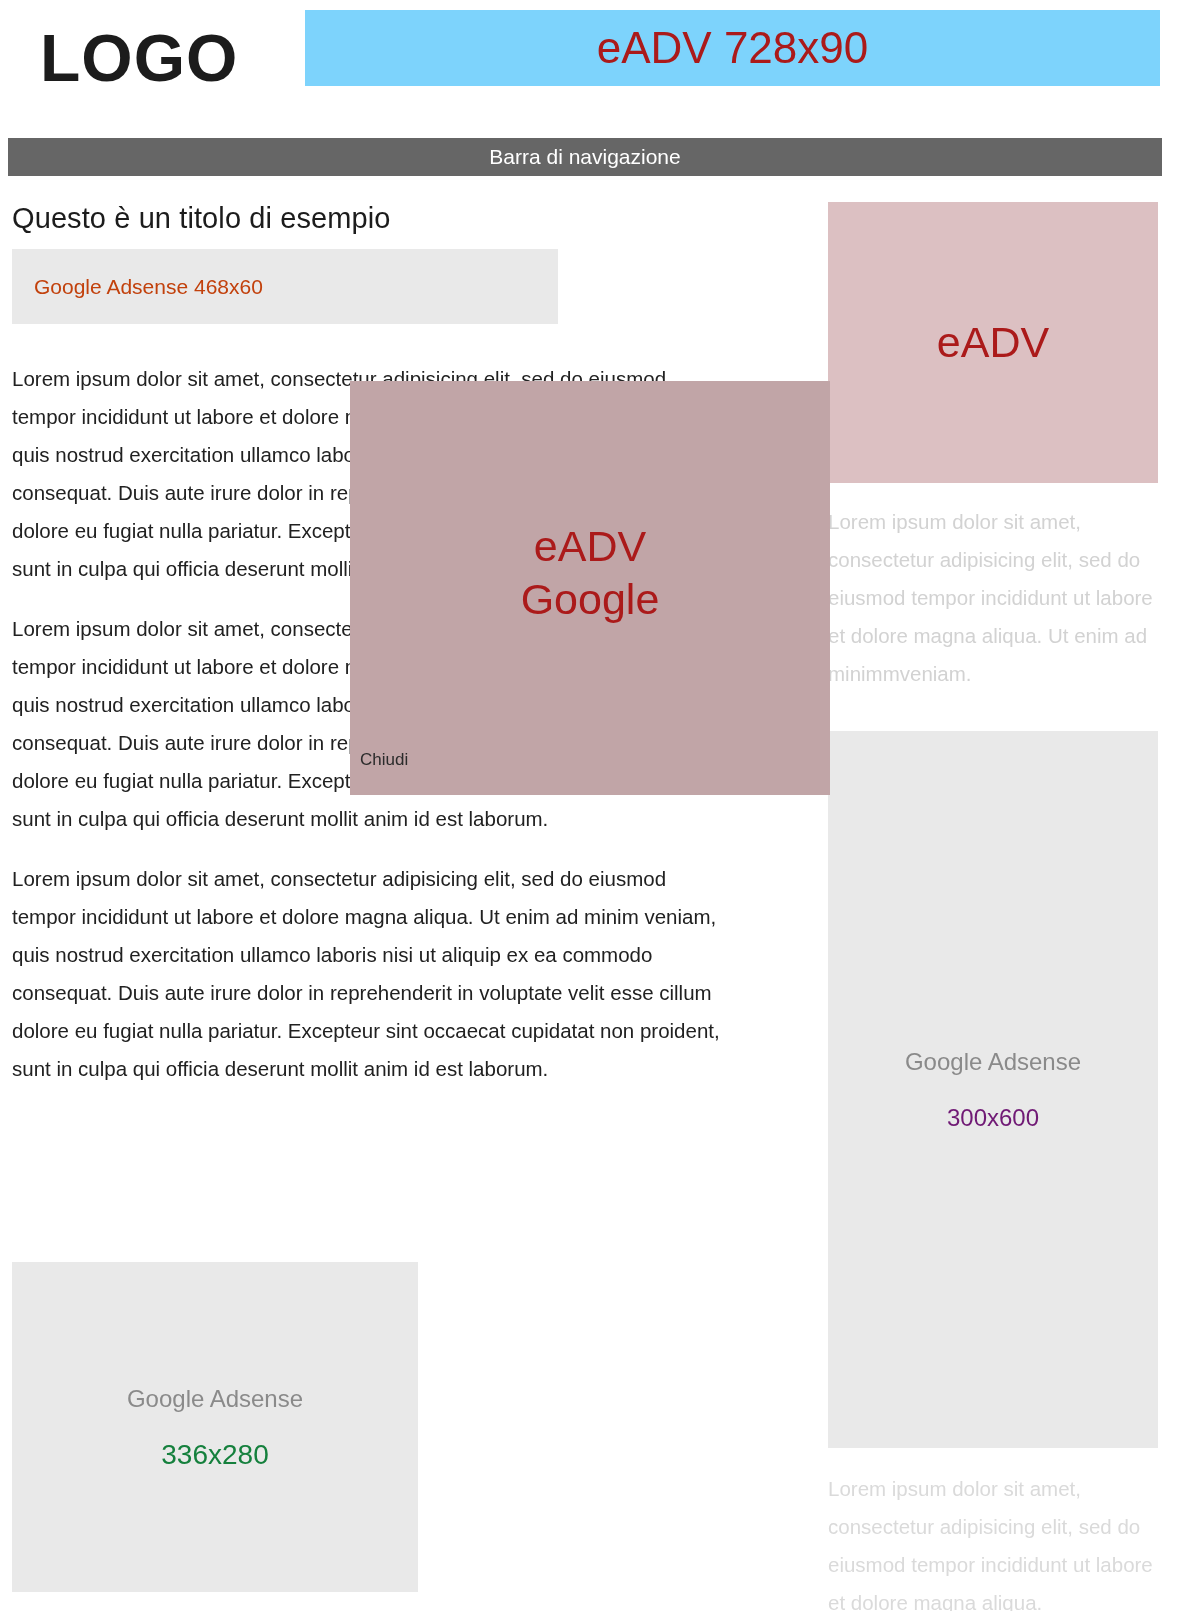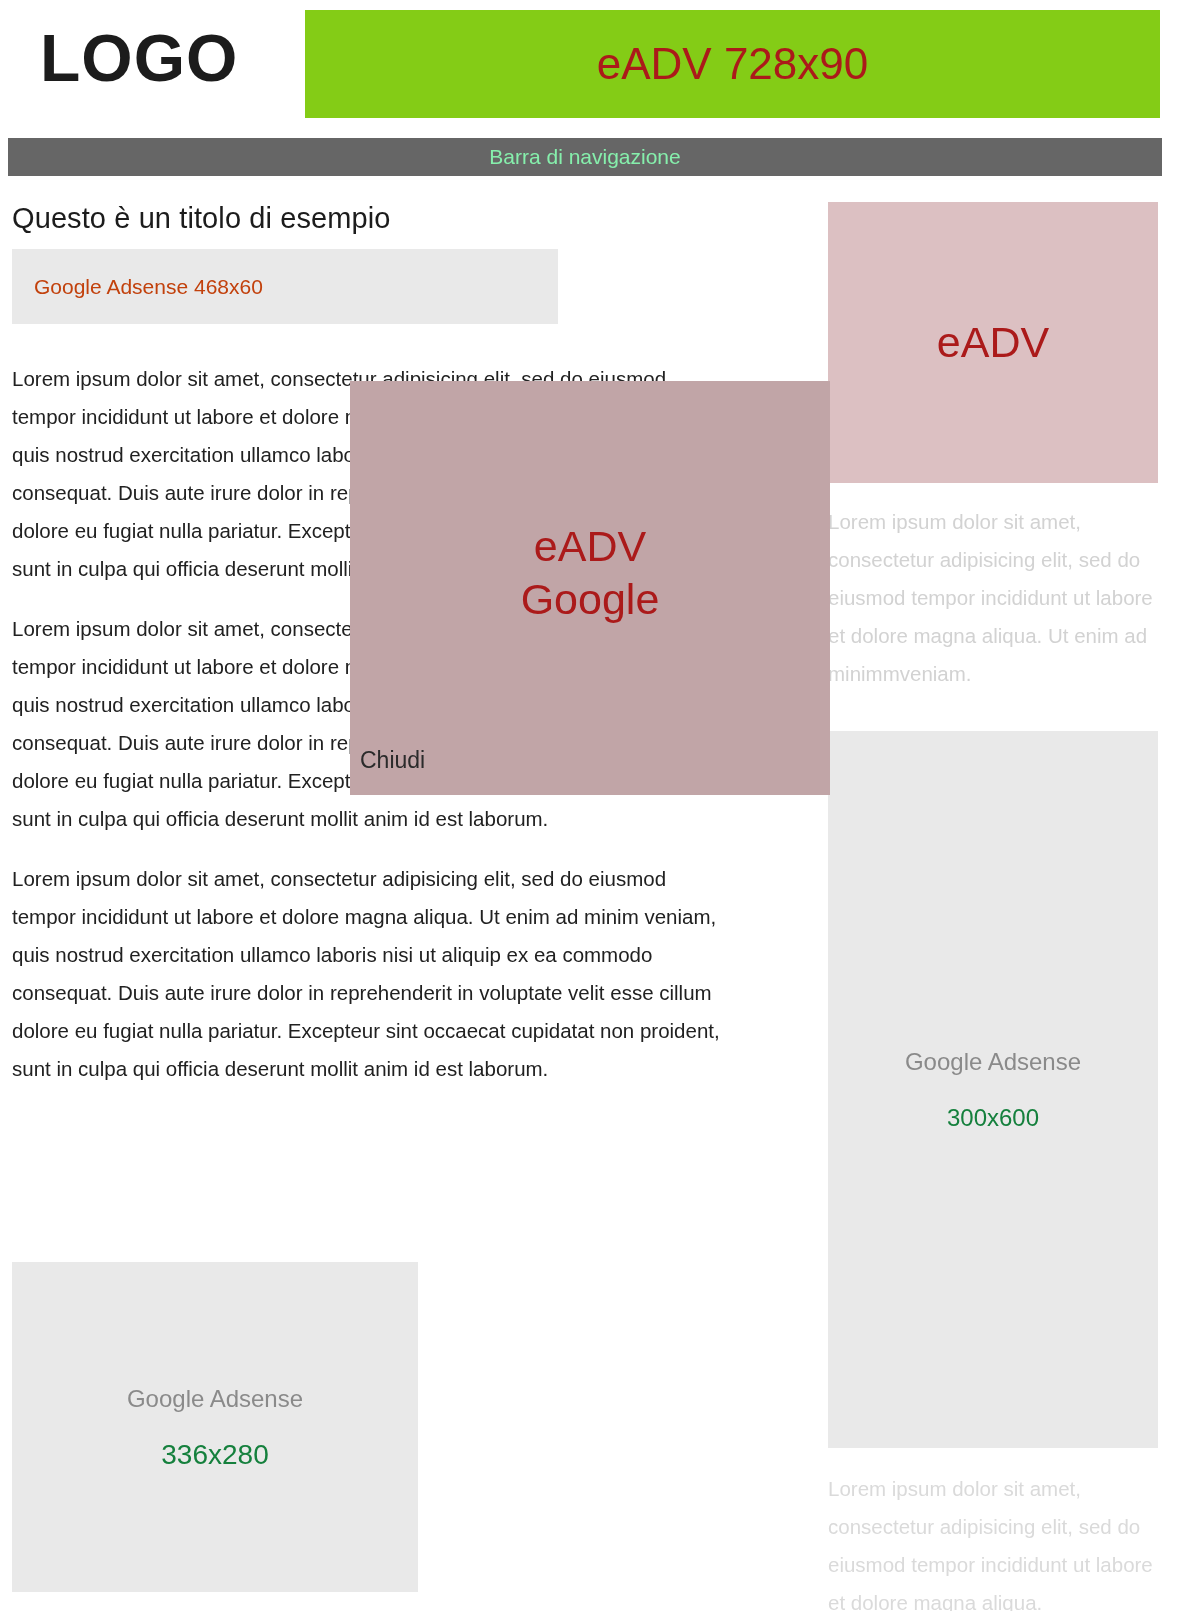--- a/index.html
+++ b/index.html
@@ -38,22 +38,22 @@
     letter-spacing: 1px;
     color: #1c1c1c;
     font-weight: 700;
     font-family: "Liberation Sans", sans-serif;
   }
   .leaderboard {
     position: absolute;
     left: 305px;
     top: 10px;
     width: 855px;
-    height: 108px;
-    background: #84cc16;
+    height: 76px;
+    background: #7dd3fc;
     display: flex;
     align-items: center;
     justify-content: center;
   }
   .leaderboard-label {
     color: #ab1a1a;
     font-size: 44px;
     line-height: 50px;
     font-weight: 400;
     text-align: center;
@@ -65,21 +65,21 @@
     left: 8px;
     top: 138px;
     width: 1154px;
     height: 38px;
     background: #666666;
     display: flex;
     align-items: center;
     justify-content: center;
   }
   .navbar-label {
-    color: #86efac;
+    color: #ffffff;
     font-size: 21px;
     line-height: 24px;
     font-weight: 400;
   }
 
   
   .main-col {
     position: absolute;
     left: 12px;
     top: 200px;
@@ -187,21 +187,21 @@
   }
   .adsense-300x600 .line1 {
     font-size: 24px;
     line-height: 30px;
     color: #8a8a8a;
     margin-bottom: 26px;
   }
   .adsense-300x600 .line2 {
     font-size: 24px;
     line-height: 30px;
-    color: #15803d;
+    color: #701a75;
   }
   .footer-side-text {
     position: absolute;
     left: 828px;
     top: 1470px;
     width: 330px;
     font-size: 20.5px;
     line-height: 38px;
     color: #dadada;
     margin: 0;
@@ -232,21 +232,21 @@
     font-size: 43px;
     line-height: 53px;
     font-weight: 400;
     padding-bottom: 30px;
     box-sizing: border-box;
   }
   .overlay-close {
     position: absolute;
     left: 10px;
     bottom: 22px;
-    font-size: 23px;
+    font-size: 17px;
     line-height: 26px;
     color: #2b2b2b;
     cursor: pointer;
     font-weight: 400;
   }
 </style>
 </head>
 <body>
 
 <div class="page">

